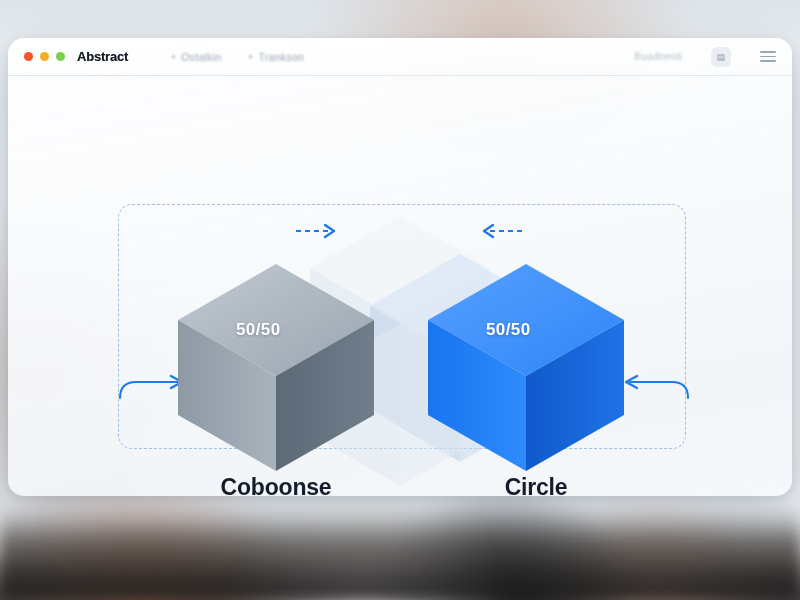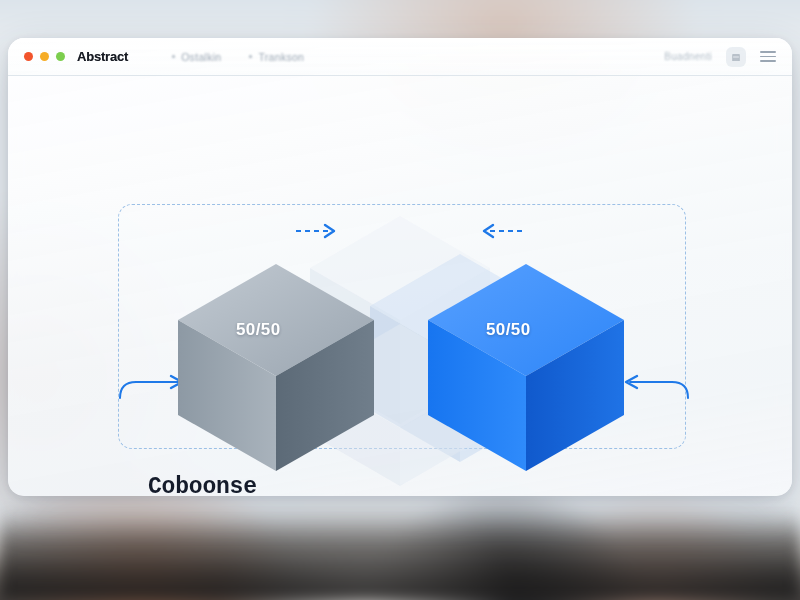--- a/index.html
+++ b/index.html
@@ -76,21 +76,21 @@
     filter:blur(0.85px);
     letter-spacing:0.3px;
     justify-content:flex-end;
   }
   .nav-item .bullet {
     width:3px; height:3px; border-radius:50%;
     background:#aab4bf; flex:none;
   }
 
   .tb-right {
-    margin-left:auto; display:flex; align-items:center; gap:14px;
+    margin-left:auto; display:flex; align-items:center; gap:29px;
   }
   .tb-link {
     font-size:10px; color:#b4bfc9; filter:blur(0.9px); letter-spacing:0.3px;
   }
   .tb-iconbtn {
     width:20px; height:20px; border-radius:6px;
     background:rgba(222,229,236,0.62);
     display:flex; align-items:center; justify-content:center;
     filter:blur(0.55px);
   }
@@ -141,21 +141,21 @@
     letter-spacing:0.4px;
     text-shadow:0 1px 3px rgba(20,30,50,0.30);
     white-space:nowrap;
   }
 
   
   .caption {
     position:absolute; top:398px;
     font-size:23px; font-weight:bold;
     color:#151c2b; letter-spacing:-0.2px;
-    white-space:nowrap;font-family:Liberation Mono, monospace;
+    text-align:center; white-space:nowrap;
   }
   .cap-left  { left:140px; width:256px; }
   .cap-right { left:400px; width:256px; }
 
   
   .submit-btn {
     position:absolute; right:26px; bottom:18px;
     width:82px; height:26px; border-radius:7px;
     background:linear-gradient(180deg,#2081f5,#0f6fe8);
     display:flex; align-items:center; justify-content:center;
@@ -287,16 +287,17 @@
         <polygon points="420,244 518,300 518,395 420,339" fill="url(#bLeft)"></polygon>
         <polygon points="518,300 616,244 616,339 518,395" fill="url(#bRight)"></polygon>
       </g>
     </svg>
 
     <div class="cube-label" style="left:228px; top:244px;">50/50</div>
     <div class="cube-label" style="left:478px; top:244px;">50/50</div>
 
 
     <div class="caption cap-left">Coboonse</div>
+    <div class="caption cap-right">Circle</div>
 
 
   </div>
 </div>
 
 </body></html>

